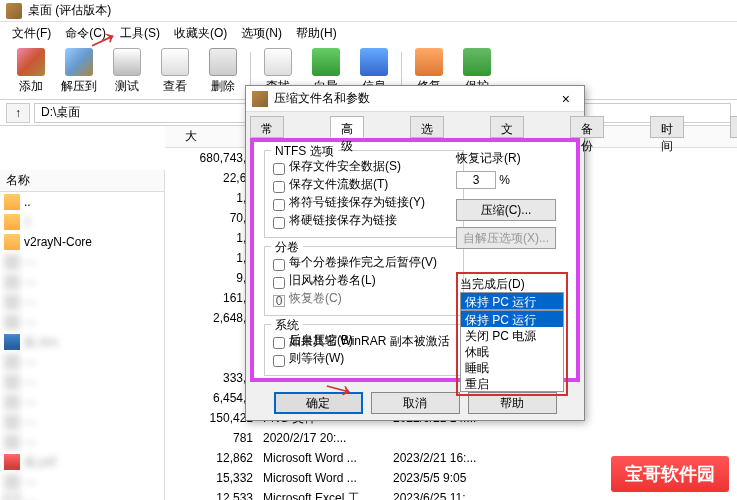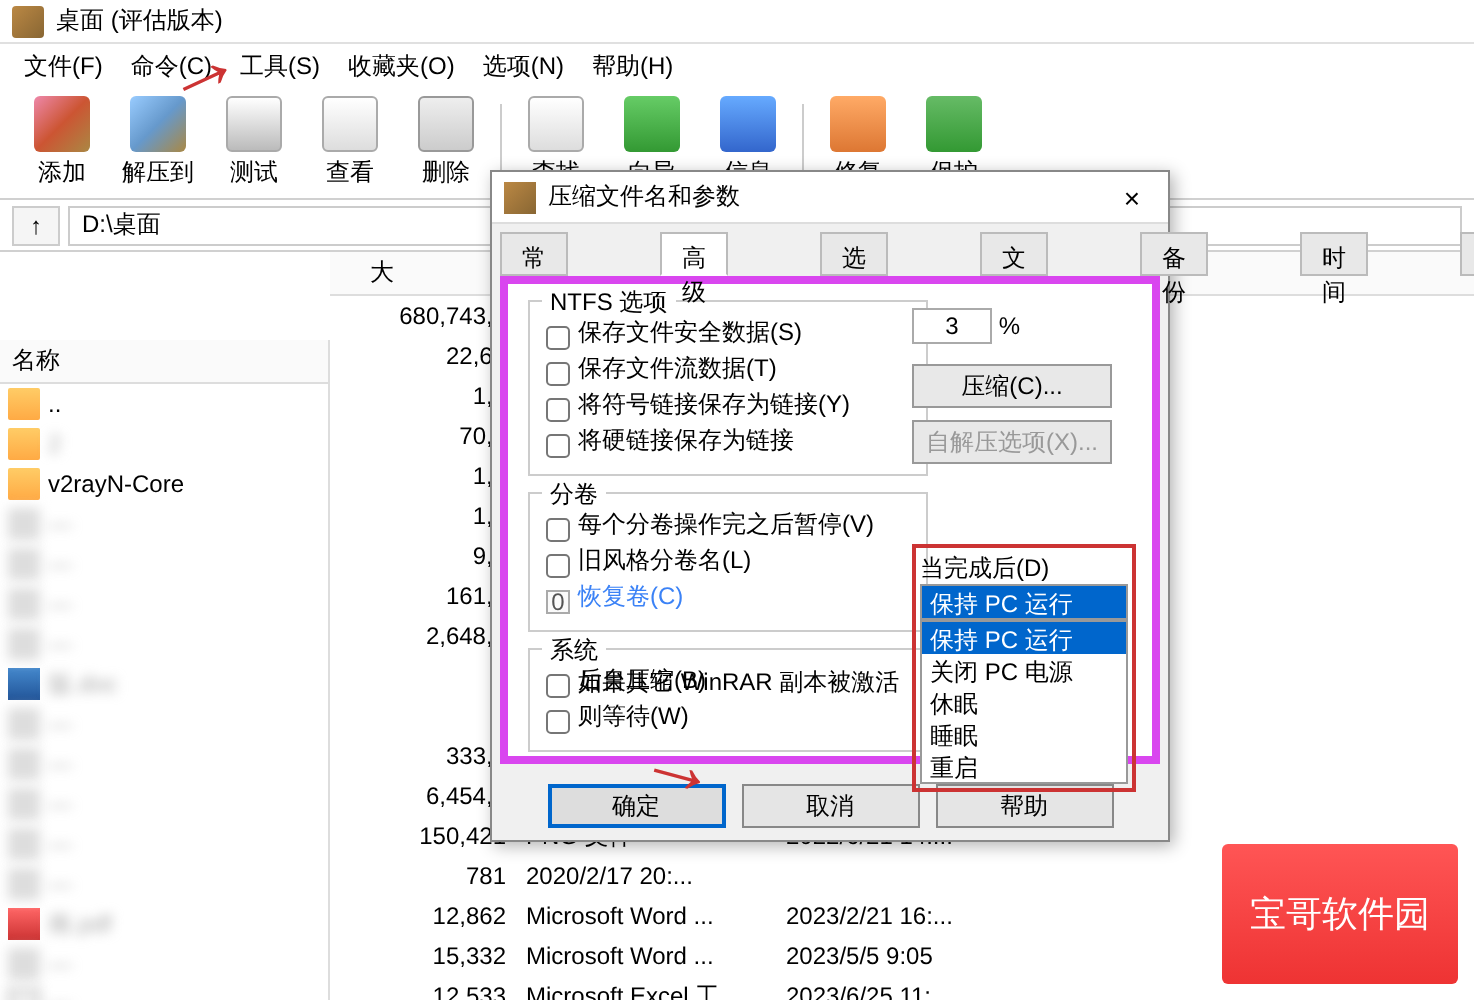--- a/index.html
+++ b/index.html
@@ -75,21 +75,21 @@
 
 .dlg-footer { display:flex; justify-content:center; gap:8px; padding:6px; }
 .dlg-footer button { width:89px; height:22px; border:1px solid #888; background:#e5e5e5; }
 .dlg-footer .ok { border:2px solid #06c; background:#ddd; }
 
 .arrow { position:absolute; font-size:40px; color:#c33; font-weight:bold; pointer-events:none; }
 .ar1 { left:80px; top:12px; transform:rotate(-25deg); }
 .ar2 { left:320px; top:360px; transform:rotate(15deg); }
 .arrow::after { content:"→"; }
 
-.watermark { position:absolute; right:8px; bottom:8px; background:linear-gradient(#f55,#e33); color:#fff; padding:23px 14px; font-size:18px; font-weight:normal; border-radius:3px; }
+.watermark { position:absolute; right:8px; bottom:8px; background:linear-gradient(#f55,#e33); color:#fff; padding:6px 14px; font-size:18px; font-weight:bold; border-radius:3px; }
 </style>
 </head>
 <body>
 
 <div class="titlebar">
   <div class="icon"></div>
   <span>桌面 (评估版本)</span>
 </div>
 
 <div class="menubar">
@@ -369,37 +369,38 @@
         <label class="chk">
             <input type="checkbox" style="">
             <span>每个分卷操作完之后暂停(V)</span>
           </label>
         <label class="chk">
             <input type="checkbox" style="">
             <span>旧风格分卷名(L)</span>
           </label>
         <div class="chk">
             <input class="numinput" disabled="" value="0" style=""> 
-            <span style="color:#3b82f6">恢复卷(C)</span>
+            <span style="color:#737373">恢复卷(C)</span>
           </div>
       </div>
       <div class="groupbox">
         <div class="legend">系统</div>
         <label class="chk">
             <input type="checkbox" style="">
             <span>后台压缩(B)</span>
           </label>
         <label class="chk">
             <input type="checkbox" style="">
             <span>如果其它 WinRAR 副本被激活则等待(W)</span>
           </label>
       </div>
     </div>
 
     <div class="rightpanel">
+      <div>恢复记录(R)</div>
       <div style="margin:4px 0 10px"><input class="numinput" value="3" style=""> <span>%</span></div>
       <button class="dlg-btn">压缩(C)...</button>
       <button class="dlg-btn" disabled="">自解压选项(X)...</button>
     </div>
 
     <div class="dropdown-open">
       <div class="dd-label">当完成后(D)</div>
       <div class="dd-sel">保持 PC 运行</div>
       <div class="dd-list">
         <div class="hl">保持 PC 运行</div>

